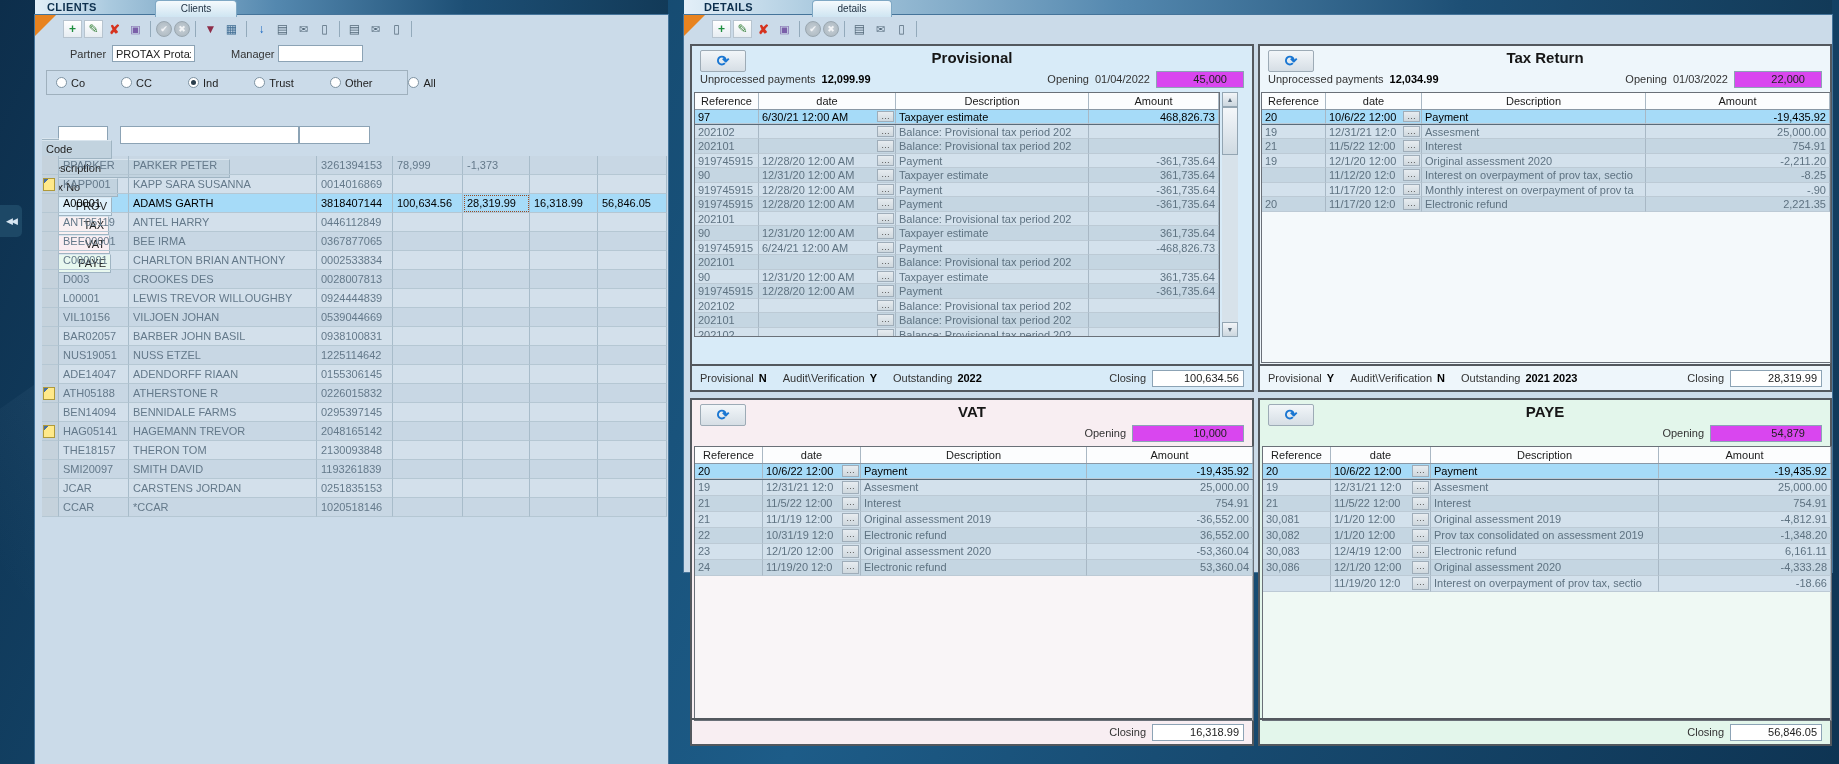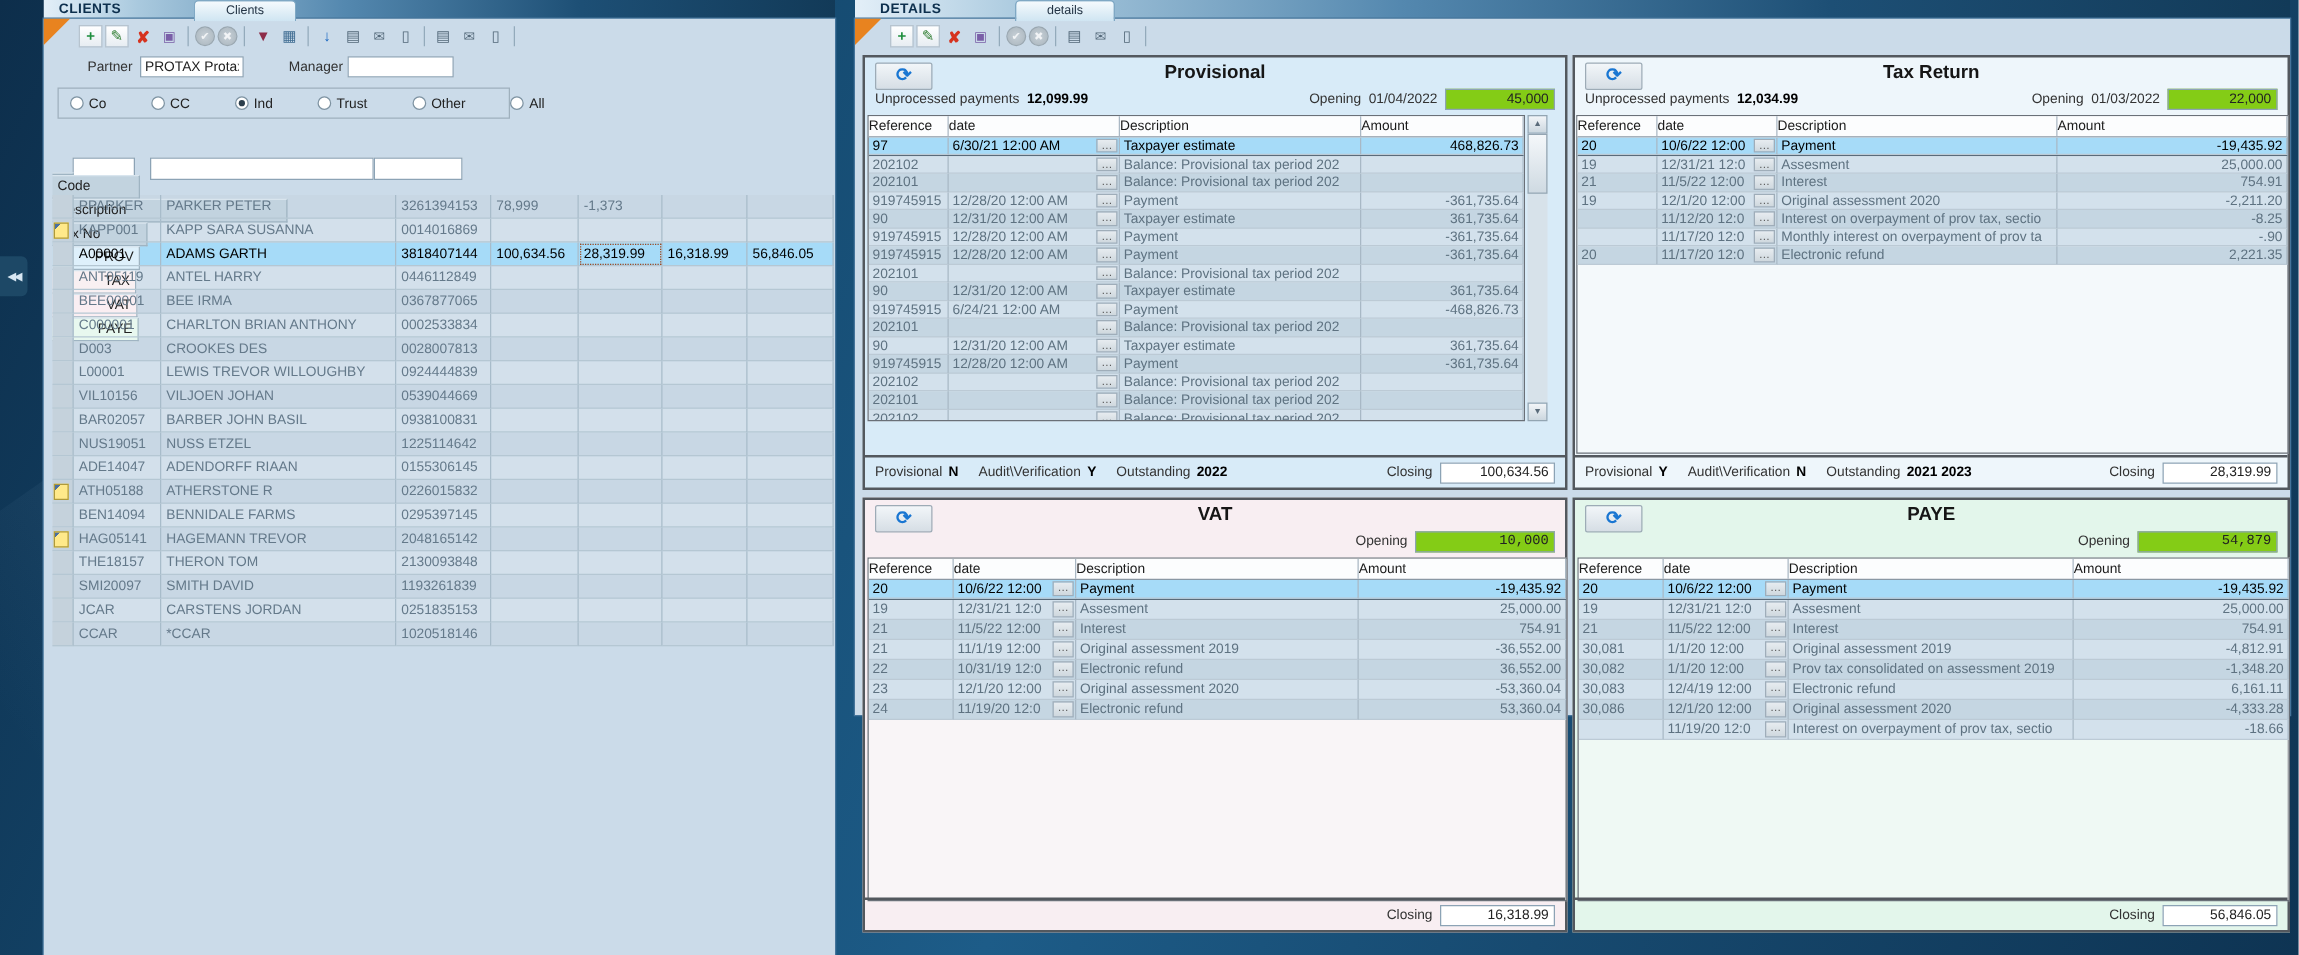--- a/index.html
+++ b/index.html
@@ -80,27 +80,27 @@
   #p-paye { left:574px; top:383px; width:574px; height:348px; background:#e3f6eb; }
 
   .refresh-btn { position:absolute; left:8px; top:4px; width:46px; height:22px;
     background:linear-gradient(#f2f6f9,#d6dee5); border:1px solid #9dabb6; border-radius:2px;
     color:#1976d2; font-size:15px; font-weight:bold; text-align:center; line-height:20px; }
   .p-title { position:absolute; top:3px; left:0; right:0; text-align:center; font-size:15px; font-weight:bold; color:#161616; }
   .p-info { position:absolute; top:24px; left:8px; right:8px; height:18px; display:flex; align-items:center; font-size:11px; color:#333; }
   .p-info .grp { display:flex; align-items:center; gap:6px; }
   .p-info .right { margin-left:auto; }
   .bv { font-weight:bold; color:#000; }
-  .open-box { width:88px; height:17px; background:#84cc16; border:1px solid #8ca3b5; font-size:11px; line-height:15px; text-align:right; padding:0 4px; color:#222; }
-  .open-box.wide { width:112px;font-family:Liberation Mono, monospace; }
+  .open-box { width:88px; height:17px; background:#d946ef; border:1px solid #8ca3b5; font-size:11px; line-height:15px; text-align:right; padding:0 16px; color:#222; }
+  .open-box.wide { width:112px; }
 
   .grid { position:absolute; left:2px; top:46px; border:1px solid #6a7078; background:rgba(249,251,252,.55); }
   #p-tax .grid { left:1px; }
   .ghead { display:flex; height:17px; background:#fcfdfe; border-bottom:1px solid #8a98a5; font-size:11px; color:#1a1a1a; }
-  .ghead .gcell { line-height:16px; border-right:1px solid #aab8c4; }
+  .ghead .gcell { text-align:center; line-height:16px; border-right:1px solid #aab8c4; }
   .grows { overflow:hidden; }
   .grow { display:flex; height:14.5px; font-size:11px; color:#5e7281;justify-content:space-between; }
   #p-vat .grow, #p-paye .grow { height:16px; }
   .grow:nth-child(even) { background:#d3e1ec; }
   .grow:nth-child(odd)  { background:#c5d6e2; }
   .grow.selected { background:#a6dbf8; color:#000; border-bottom:1px solid #5a6b7a; }
   .grow .gcell { line-height:14px; border-right:1px solid #a8b8c5; border-bottom:1px solid #bccad5; padding:0 3px; overflow:hidden; white-space:nowrap; }
   #p-vat .grow .gcell, #p-paye .grow .gcell { line-height:15px; }
   .g-amt { text-align:right; }
   .g-date { position:relative; padding-right:20px !important; }

